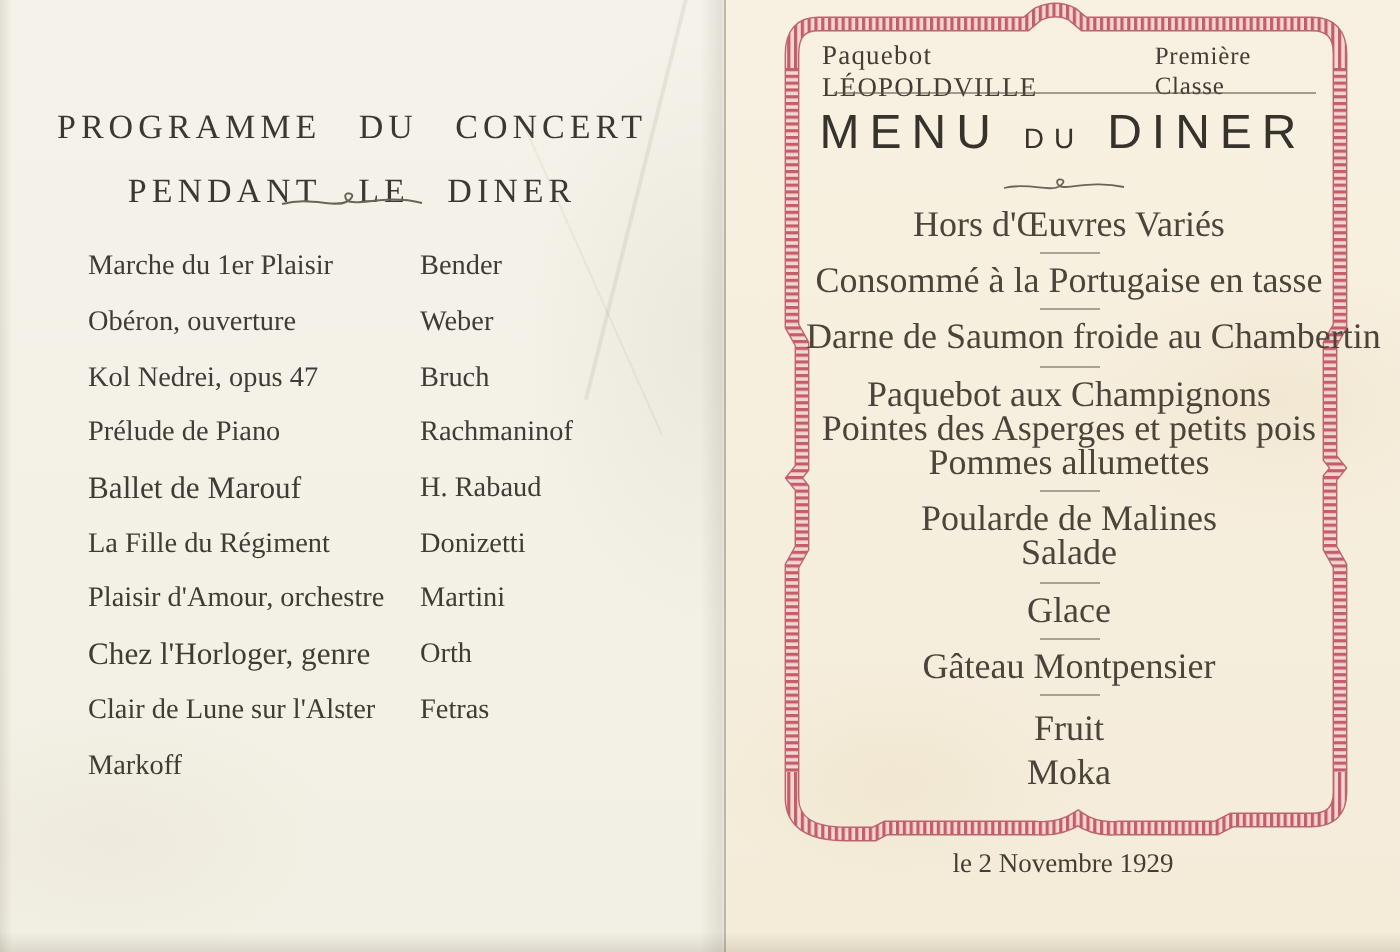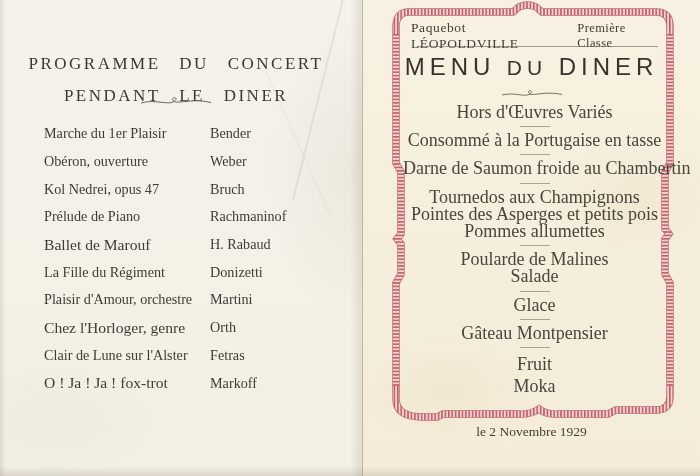--- a/index.html
+++ b/index.html
@@ -43,21 +43,21 @@
   .rp-header{position:absolute;top:20px;left:48px;right:36px;display:flex;
     justify-content:space-between;align-items:baseline;color:#423d35;}
   .rp-header .hl{font-size:13.5px;letter-spacing:.6px;}
   .rp-header .hr{font-size:12.5px;letter-spacing:.4px;}
   .rp-rule{position:absolute;top:46px;left:54px;right:42px;height:0;
     border-top:1px solid rgba(90,85,75,.55);}
   .rp-title{position:absolute;top:53px;left:0;width:337px;text-align:center;
     font-family:"Liberation Sans","DejaVu Sans",sans-serif;color:#36332d;}
   .rp-title span{letter-spacing:5px;}
   .rp-title .big{font-size:24px;}
-  .rp-title .small{font-size:21px;margin:12px 7px;}
+  .rp-title .small{font-size:14px;margin:12px 7px;}
   .rp-flourish{position:absolute;top:85px;left:0;width:337px;text-align:center;}
   .courses{position:absolute;top:104px;left:40px;right:34px;text-align:center;}
   .course-line{margin:0;font-size:18px;line-height:17.2px;color:#4a443b;
     white-space:nowrap;}
   .course-group:last-child .course-line{line-height:22px;}
   .course-div{width:30px;margin:5px auto;border-top:1px solid rgba(90,85,75,.5);}
   .course-div:last-of-type{width:20px;}
   .rp-date{position:absolute;top:424px;left:0;width:337px;text-align:center;
     font-size:13.5px;color:#423d35;}
 
@@ -117,21 +117,20 @@
         </div>
         <div class="program-row">
           <span class="piece">Chez l'Horloger, genre</span>
           <span class="composer">Orth</span>
         </div>
         <div class="program-row">
           <span class="piece">Clair de Lune sur l'Alster</span>
           <span class="composer">Fetras</span>
         </div>
         <div class="program-row">
-          <span class="piece">O ! Ja ! Ja !  fox-trot</span>
           <span class="composer">Markoff</span>
         </div>
       </div>
     <div class="crease c1"></div>
     <div class="crease c2"></div>
   </div>
 
   <div class="gutter"></div>
   <div class="gutter-line"></div>
 
@@ -190,21 +189,21 @@
         <div class="course-div"></div>
         <div class="course-group">
           <p class="course-line">Consommé à la Portugaise en tasse</p>
         </div>
         <div class="course-div"></div>
         <div class="course-group">
           <p class="course-line">Darne de Saumon froide au Chambertin</p>
         </div>
         <div class="course-div"></div>
         <div class="course-group">
-          <p class="course-line">Tournedos aux Champignons</p>
+          <p class="course-line">Paquebot aux Champignons</p>
           <p class="course-line">Pointes des Asperges et petits pois</p>
           <p class="course-line">Pommes allumettes</p>
         </div>
         <div class="course-div"></div>
         <div class="course-group">
           <p class="course-line">Poularde de Malines</p>
           <p class="course-line">Salade</p>
         </div>
         <div class="course-div"></div>
         <div class="course-group">

